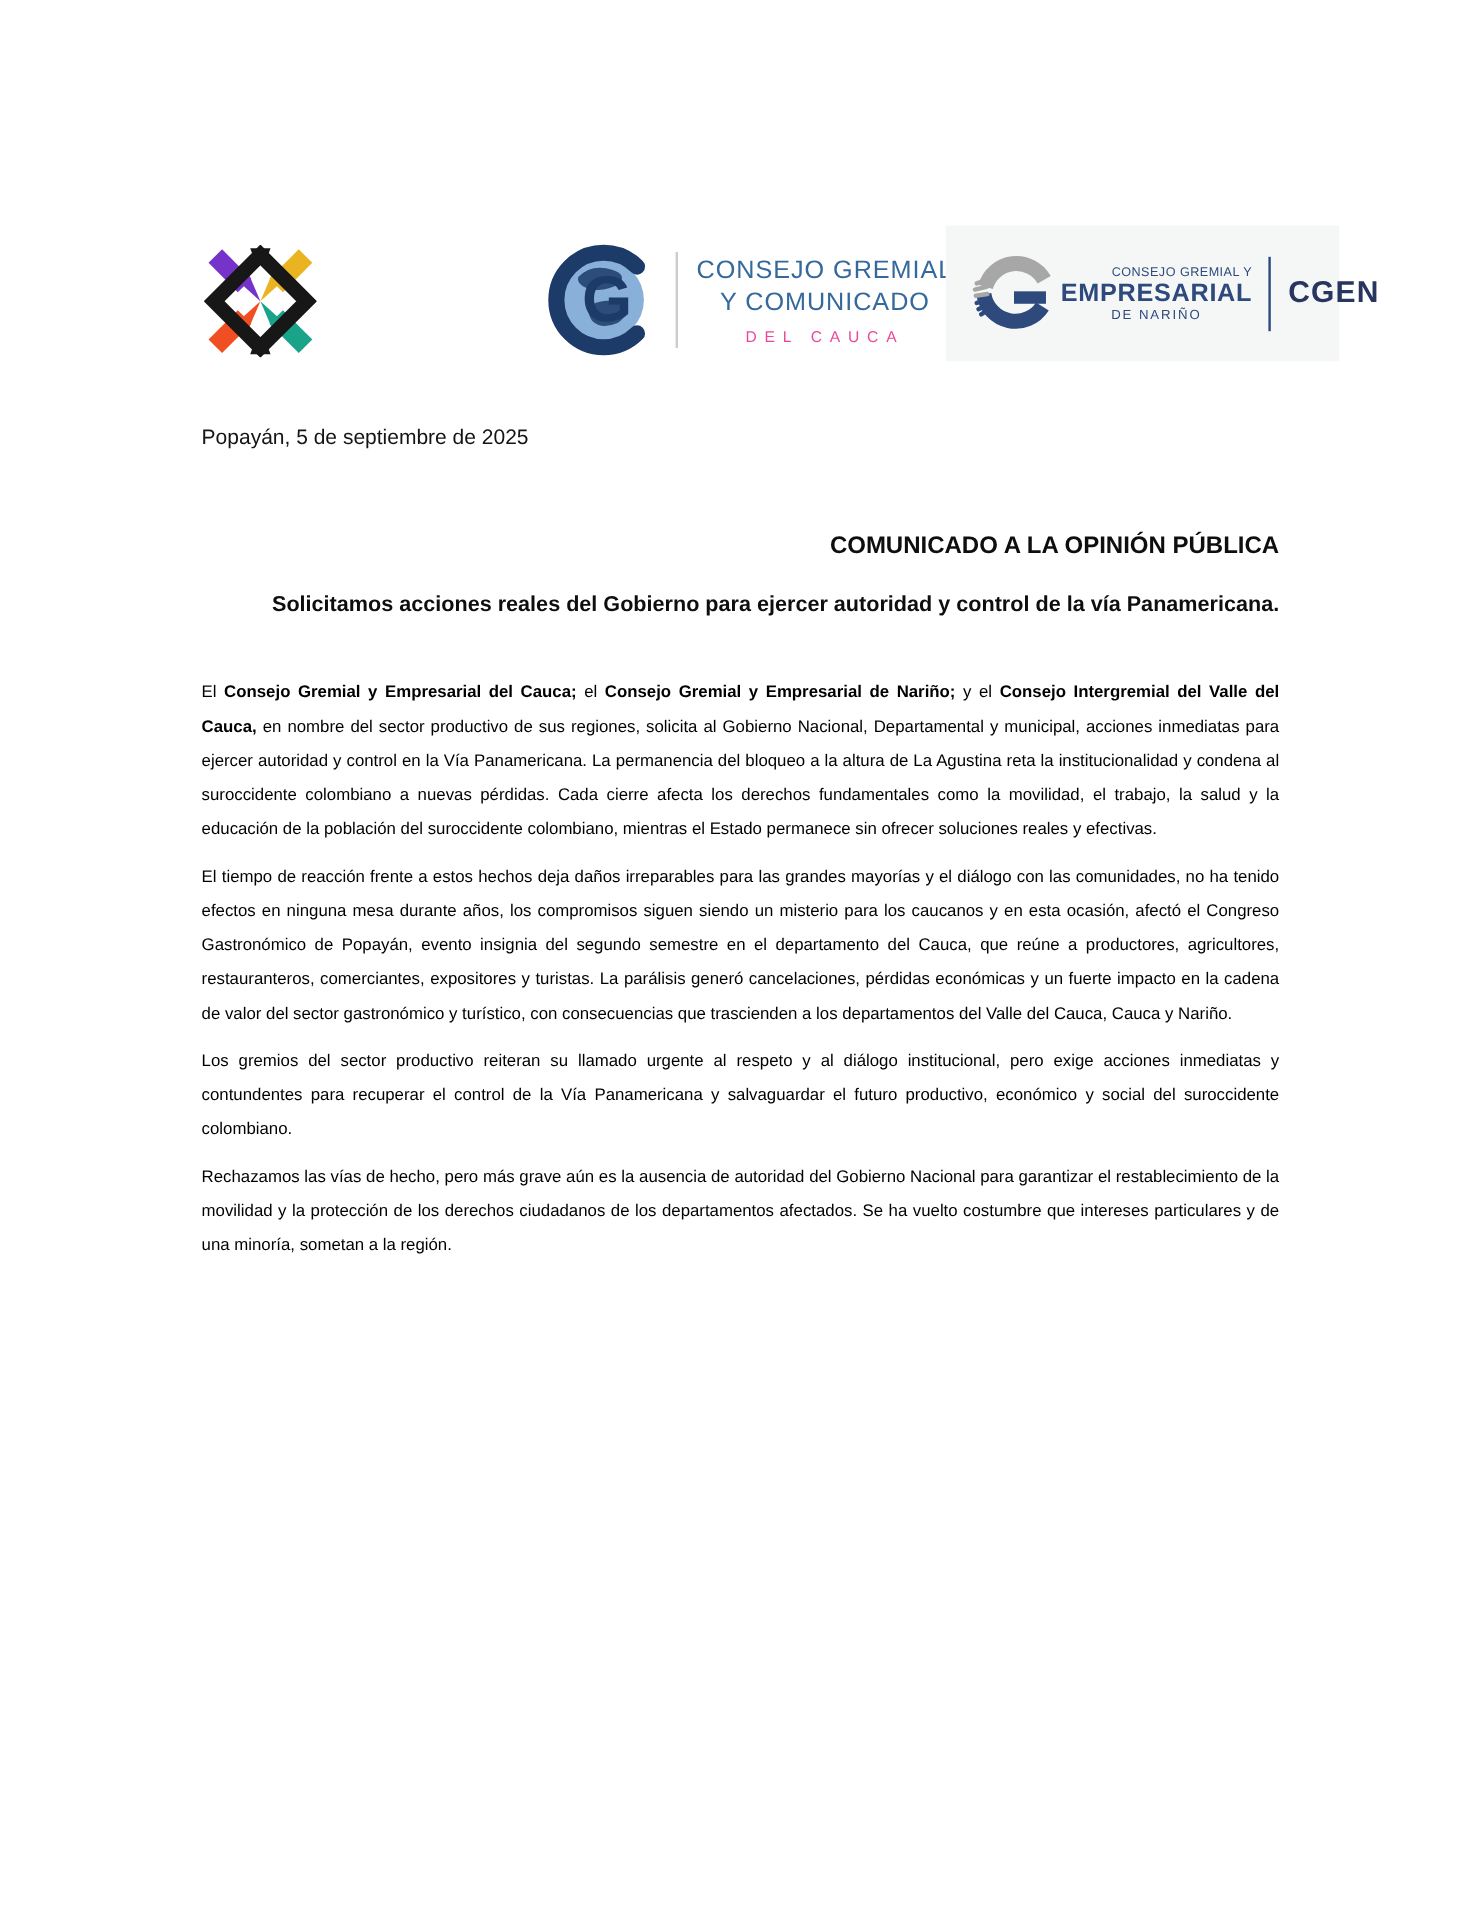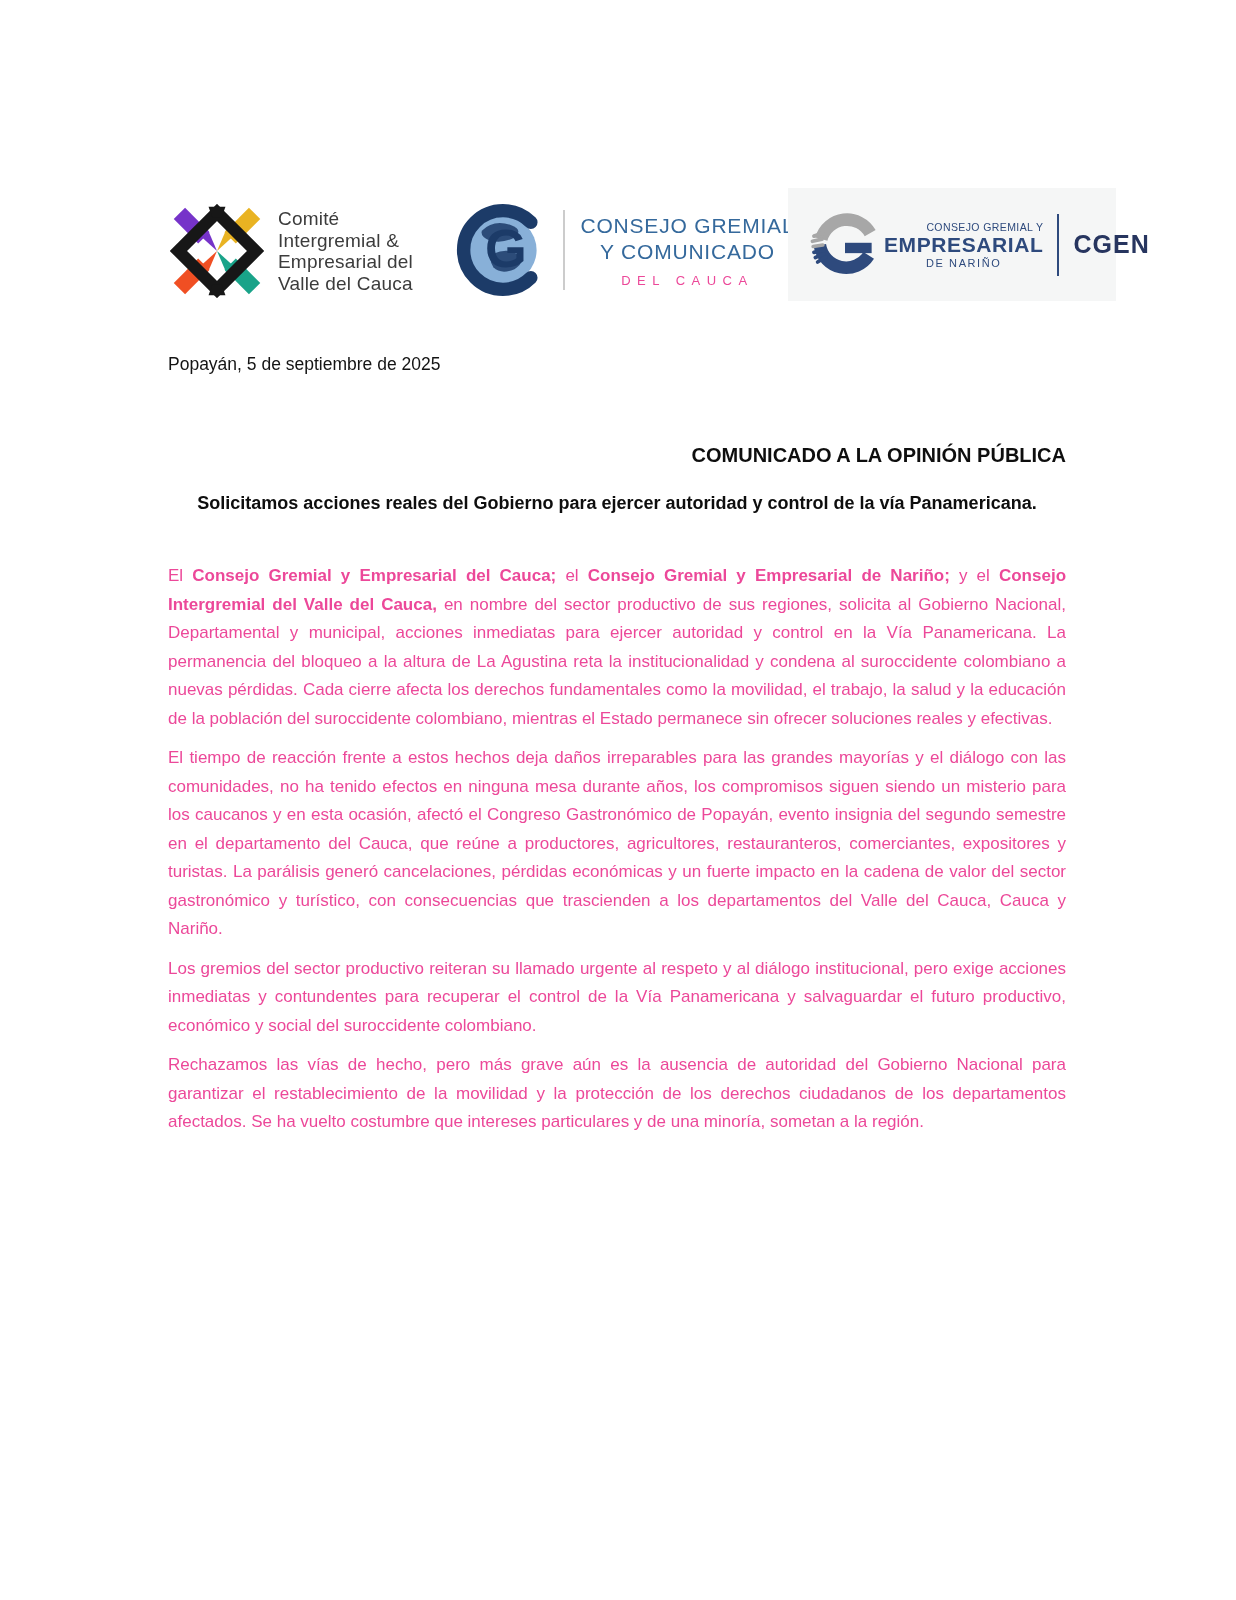--- a/index.html
+++ b/index.html
@@ -38,29 +38,29 @@
 
   
   .dateline { position:absolute; left:168px; top:354px; font-size:17.5px; color:#141414; }
 
   .doc-title {
     position:absolute; left:168px; top:444px; width:898px;
     text-align:right; font-size:20px; font-weight:bold; color:#0e0e0e;
   }
   .doc-subtitle {
     position:absolute; left:168px; top:487px; width:898px;
-    text-align:center; font-size:18px; font-weight:bold; line-height:33px; color:#0e0e0e;
+    text-align:right; font-size:18px; font-weight:bold; line-height:33px; color:#0e0e0e;
   }
 
   .content { position:absolute; left:168px; top:562px; width:898px; }
   .content p {
     margin:0 0 11px 0;
-    font-size:17px; line-height:28.5px;
+    font-size:14px; line-height:28.5px;
     text-align:justify;
-    color:#ec4899;
+    color:#000000;
   }
   .content strong { font-weight:bold; }
 </style>
 </head>
 <body>
 
 <div class="page">
 
   <div class="logo1">
     <svg viewBox="0 0 100 100" aria-hidden="true">
@@ -69,26 +69,20 @@
       <line x1="10" y1="90" x2="36" y2="64" stroke="#f04f23" stroke-width="17"></line>
       <line x1="90" y1="90" x2="64" y2="64" stroke="#19a389" stroke-width="17"></line>
       <polygon points="50,50 28,30 38,22" fill="#7633c9"></polygon>
       <polygon points="50,50 62,22 72,30" fill="#e9b322"></polygon>
       <polygon points="50,50 28,70 38,78" fill="#f04f23"></polygon>
       <polygon points="50,50 62,78 72,70" fill="#19a389"></polygon>
       <path d="M50,9 L91,50 L50,91 L9,50 Z" fill="none" stroke="#171717" stroke-width="13"></path>
       <polygon points="41,3 59,3 55,14 45,14" fill="#171717"></polygon>
       <polygon points="45,86 55,86 59,97 41,97" fill="#171717"></polygon>
     </svg>
-    <div class="logo1-text">
-      <div>Comité</div>
-      <div>Intergremial &amp;</div>
-      <div>Empresarial del</div>
-      <div>Valle del Cauca</div>
-    </div>
   </div>
 
   <div class="logo2">
     <svg viewBox="0 0 100 100" aria-hidden="true">
       <circle cx="50" cy="50" r="35" fill="#88b0d8"></circle>
       <path d="M28,30 Q40,18 58,24 Q70,28 64,36 Q50,44 36,40 Q26,36 28,30 Z" fill="#1c3b68" opacity="0.85"></path>
       <path d="M40,54 Q55,47 66,55 Q74,62 62,70 Q48,76 40,68 Q34,59 40,54 Z" fill="#1c3b68" opacity="0.85"></path>
       <path d="M79,21 A41,41 0 1 0 79,79" fill="none" stroke="#1c3b68" stroke-width="14" stroke-linecap="round"></path>
       <text x="53" y="68" text-anchor="middle" font-family="Liberation Sans, sans-serif" font-size="56" font-weight="bold" fill="#1c3b68">G</text>
     </svg>

